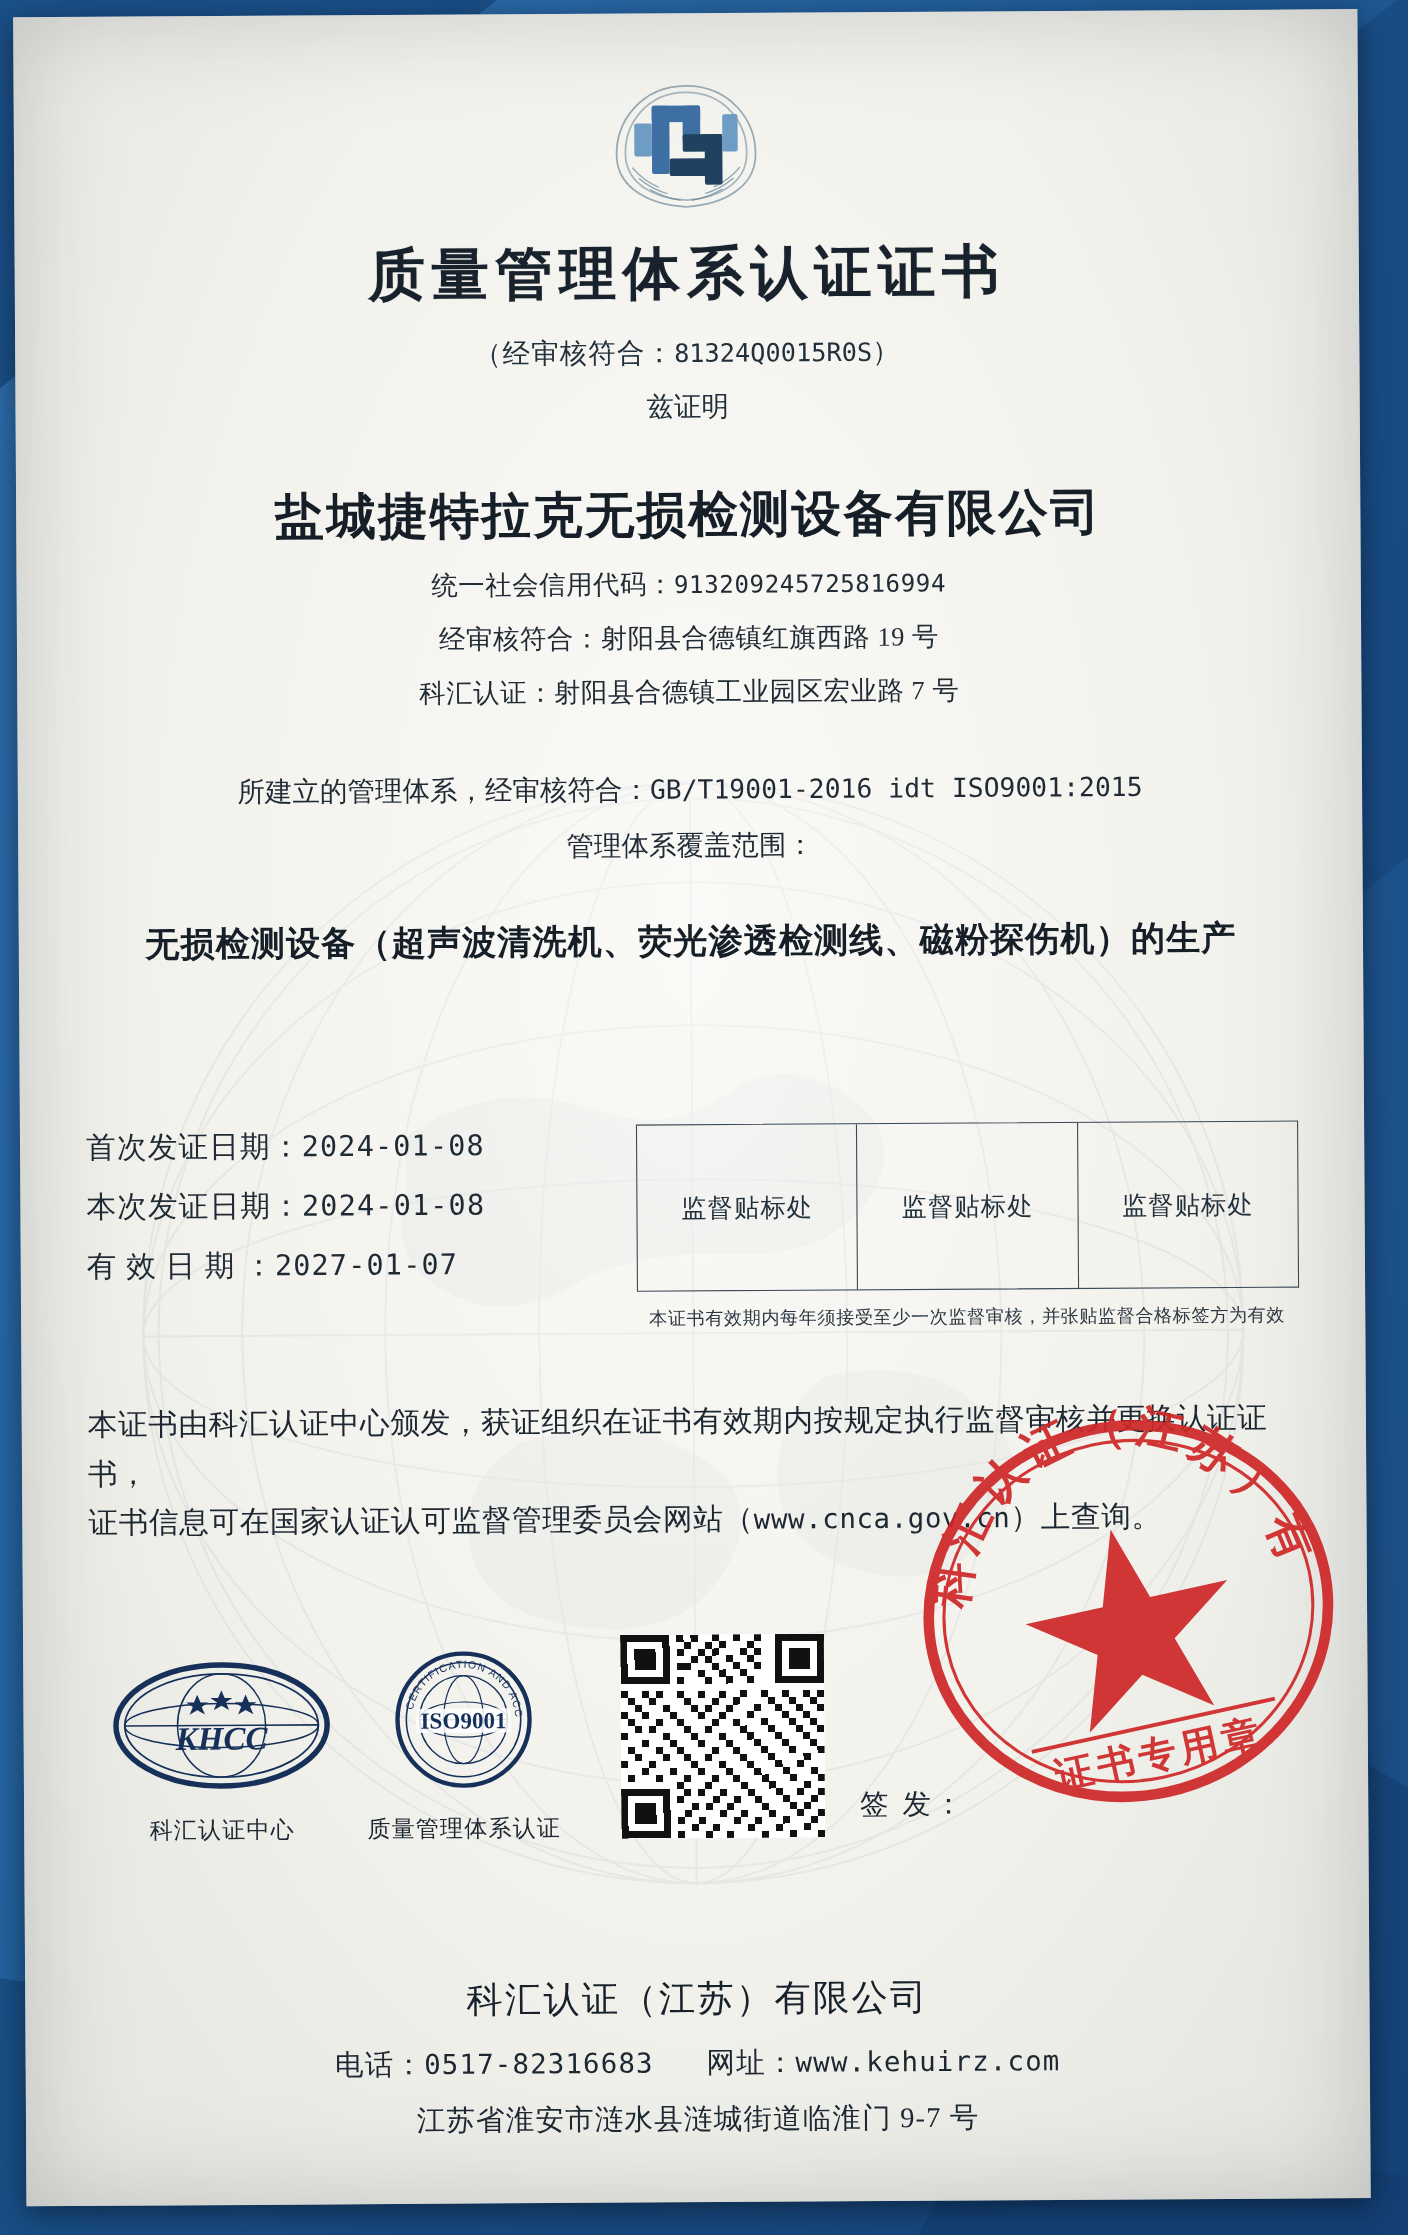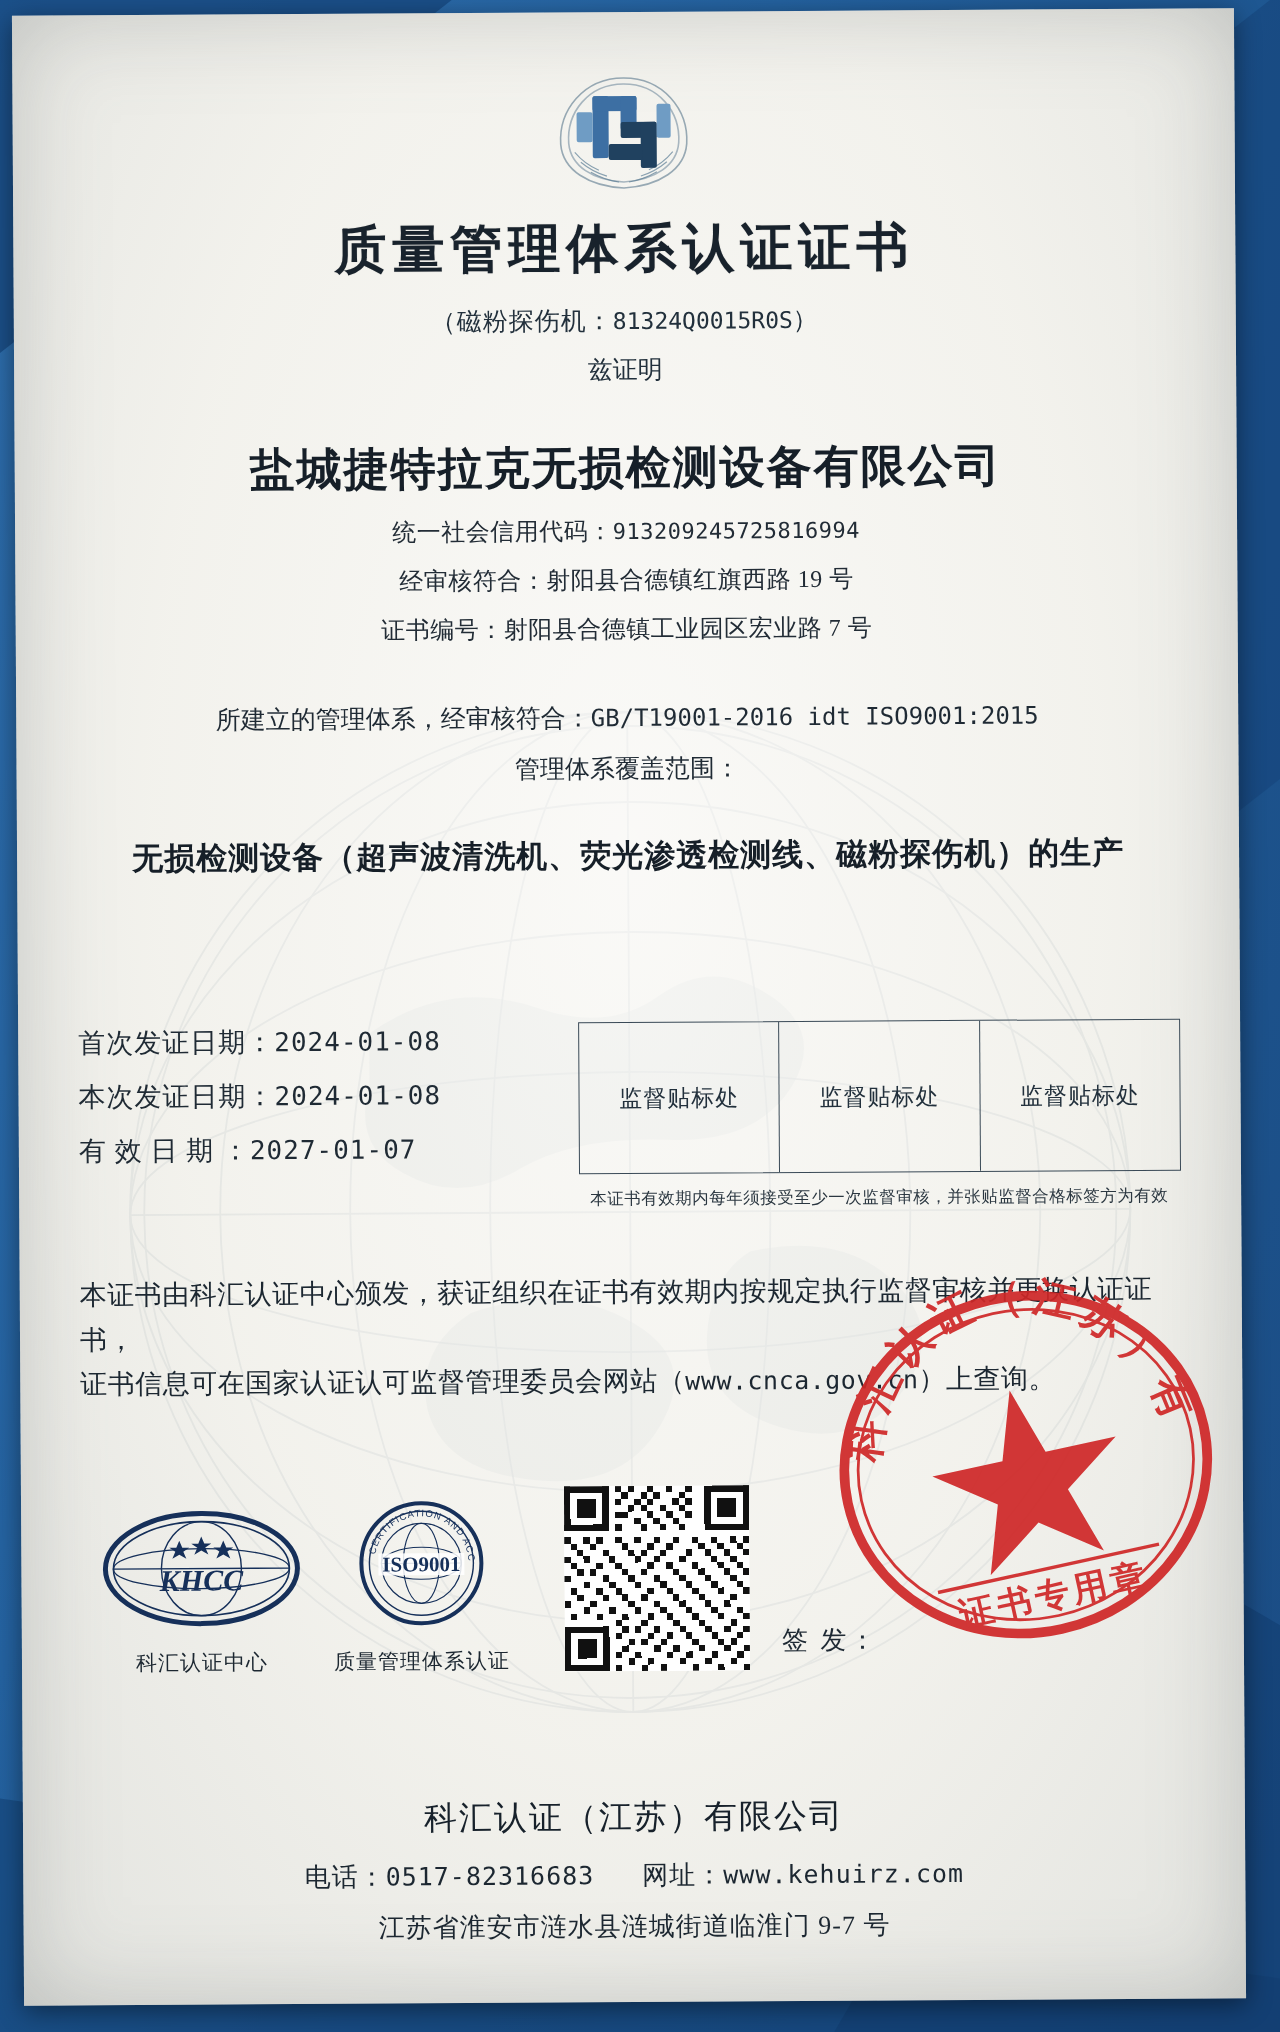--- a/index.html
+++ b/index.html
@@ -397,37 +397,37 @@
         <g fill="#6f9cc4">
           <rect x="48" y="52" width="16" height="30" rx="2"></rect>
           <rect x="128" y="44" width="14" height="34" rx="2"></rect>
         </g>
       </svg>
     </div>
 
     <div class="cert-title">质量管理体系认证证书</div>
 
     <div class="cert-no">
-      <span>（磁粉探伤机：</span><span class="mono">81324Q0015R0S</span><span>）</span>
+      <span>（经审核符合：</span><span class="mono">81324Q0015R0S</span><span>）</span>
     </div>
 
     <div class="hereby">兹证明</div>
 
     <div class="company">盐城捷特拉克无损检测设备有限公司</div>
 
     <div class="info-line">
       <span>统一社会信用代码：</span><span class="mono">913209245725816994</span>
     </div>
 
     <div class="info-line">
       <span>经审核符合：</span><span>射阳县合德镇红旗西路 19 号</span>
     </div>
 
     <div class="info-line">
-      <span>证书编号：</span><span>射阳县合德镇工业园区宏业路 7 号</span>
+      <span>科汇认证：</span><span>射阳县合德镇工业园区宏业路 7 号</span>
     </div>
 
     <div class="standard-line">
       <span>所建立的管理体系，经审核符合：</span><span class="mono">GB/T19001-2016 idt ISO9001:2015</span>
     </div>
 
     <div class="scope-label">管理体系覆盖范围：</div>
 
     <div class="scope-text">无损检测设备（超声波清洗机、荧光渗透检测线、磁粉探伤机）的生产</div>
 

